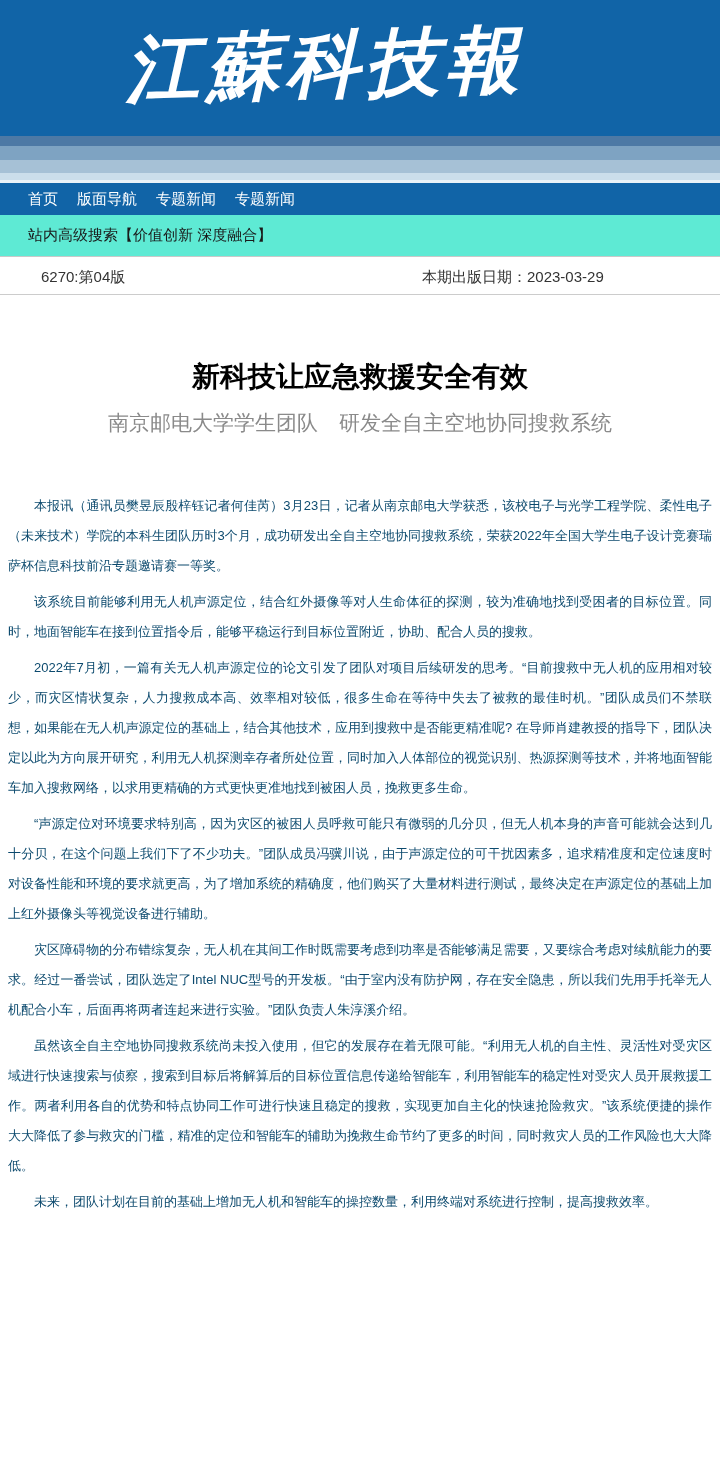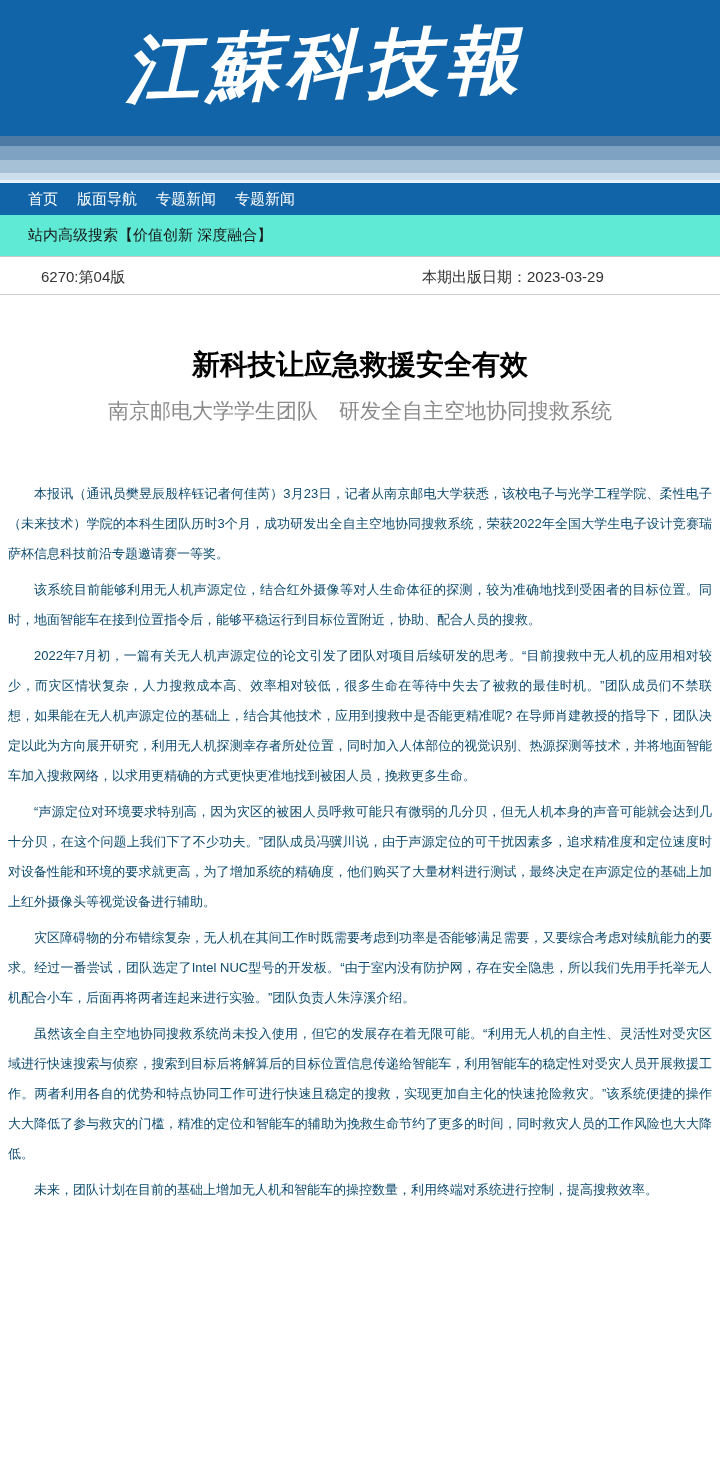--- a/index.html
+++ b/index.html
@@ -82,21 +82,21 @@
   .issue{position:absolute;left:41px;top:11px;}
   .pubdate{position:absolute;left:395px;top:11px;margin-left:27px;}
   
   .article{padding:52px 8px 30px 8px;}
   .article-title{
     text-align:center;
     font-size:28px;
     font-weight:bold;
     color:#000000;
     line-height:36px;
-    margin:0 0 14px 0;
+    margin:12px 0 14px 0;
   }
   .article-subtitle{
     text-align:center;
     font-size:21px;
     font-weight:normal;
     color:#8a8a8a;
     line-height:28px;
     margin:0 0 54px 0;
     white-space:nowrap;
   }

